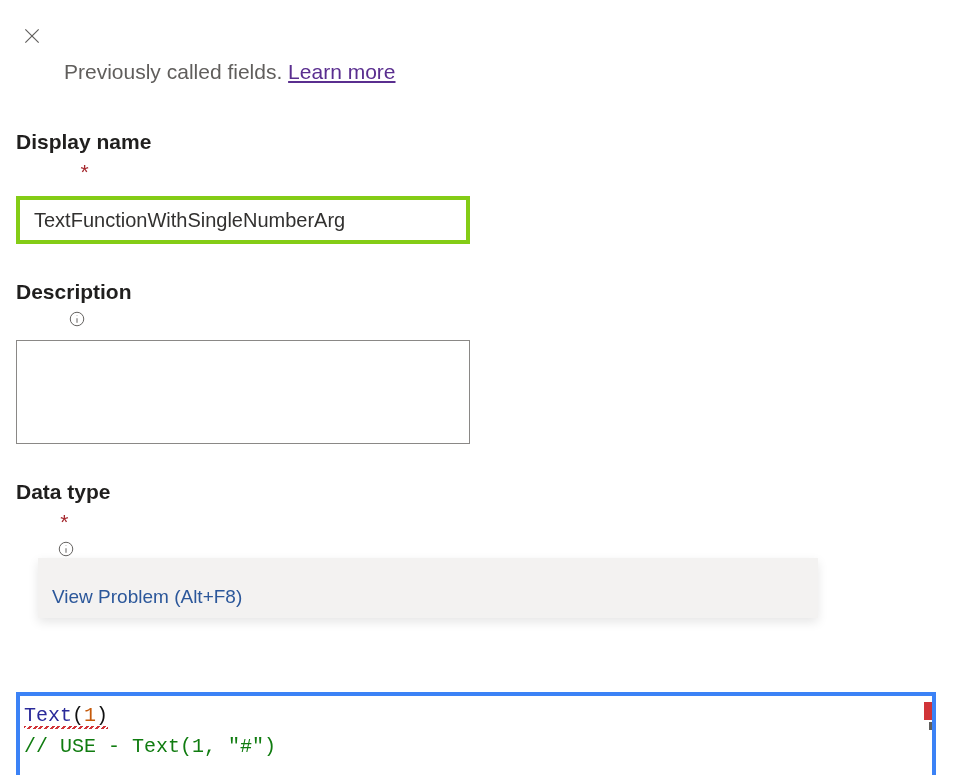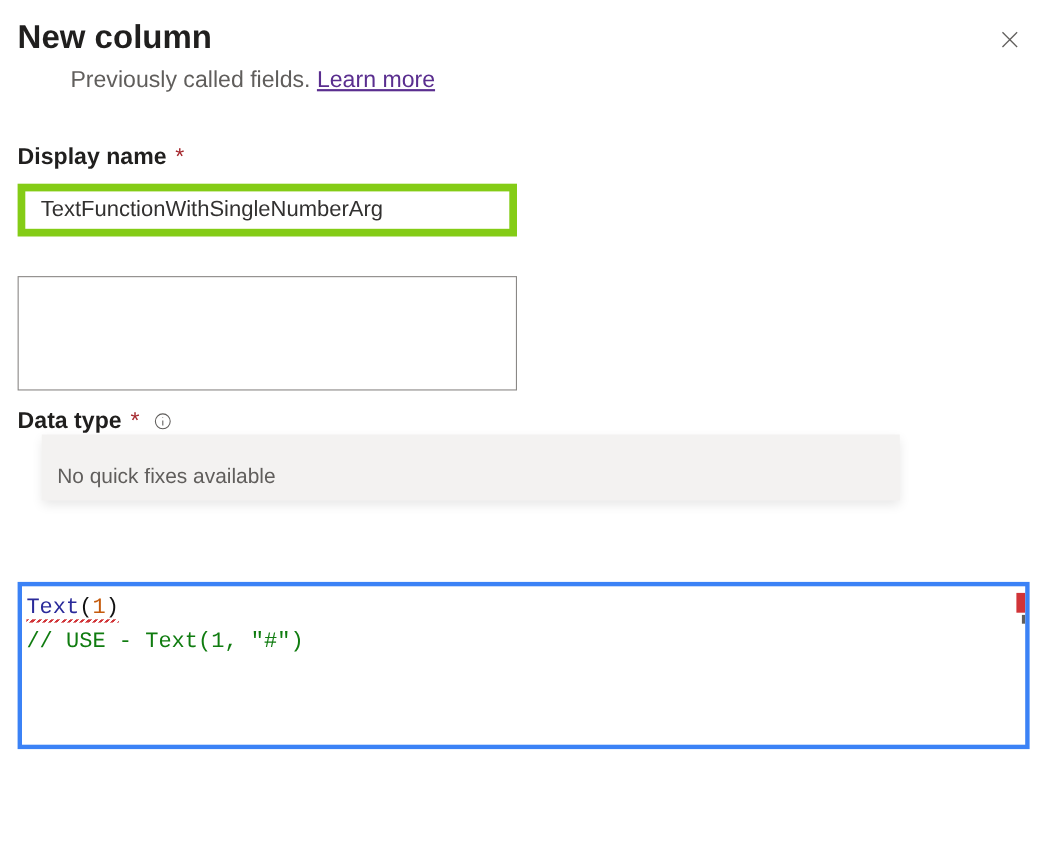--- a/index.html
+++ b/index.html
@@ -49,29 +49,30 @@
       color: #5a2e8f;
       text-decoration: underline;
     }
     .field-group {
       margin-top: 46px;
     }
     .field-group.desc {
       margin-top: 36px;
     }
     .field-group.datatype {
-      margin-top: 16px;
+      margin-top: 36px;
     }
     .field-label {
       font-size: 21px;
       font-weight: 600;
       color: #201f1e;
       display: inline-flex;
       align-items: center;
       gap: 6px;
+      flex-direction: column;
     }
     .required-star {
       color: #a4262c;
       font-weight: 400;
       margin-left: 2px;
     }
     .info-icon {
       display: inline-flex;
       align-items: center;
       justify-content: center;
@@ -80,21 +81,21 @@
     }
     .info-icon svg {
       width: 18px;
       height: 18px;
     }
     .text-input {
       display: block;
       margin-top: 12px;
       width: 454px;
       height: 48px;
-      border: 7px solid #84cc16;
+      border: 4px solid #84cc16;
       font-size: 20px;
       padding: 0 14px;
       font-family: inherit;
       color: #323130;
       outline: none;
     }
     .textarea-input {
       display: block;
       margin-top: 12px;
       width: 454px;
@@ -189,21 +190,20 @@
       top: 26px;
       width: 3px;
       height: 8px;
       background: #605e5c;
     }
   </style>
 </head>
 <body>
 
 <div class="header-row">
-  <h1 class="panel-title">New column</h1>
   <button class="close-btn">
     <span>
       <svg viewBox="0 0 24 24" stroke="currentColor" stroke-width="1.4" fill="none">
         <line x1="4" y1="4" x2="20" y2="20"></line>
         <line x1="20" y1="4" x2="4" y2="20"></line>
       </svg>
     </span>
   </button>
 </div>
 
@@ -213,41 +213,51 @@
 
 <div class="field-group">
   <label class="field-label">
     <span>Display name</span>
     <span class="required-star">*</span>
   </label>
   <input type="text" class="text-input" value="TextFunctionWithSingleNumberArg" style="">
 </div>
 
 <div class="field-group desc">
+  <label class="field-label">
+    <span>Description</span>
+    <span class="info-icon">
+      <svg viewBox="0 0 24 24" fill="none" stroke="currentColor" stroke-width="1.3">
+        <circle cx="12" cy="12" r="9"></circle>
+        <line x1="12" y1="11" x2="12" y2="17"></line>
+        <circle cx="12" cy="7.5" r="0.6" fill="currentColor" stroke="none"></circle>
+      </svg>
+    </span>
+  </label>
   <textarea class="textarea-input" style=""></textarea>
 </div>
 
 <div class="field-group datatype">
   <label class="field-label">
     <span>Data type</span>
     <span class="required-star">*</span>
     <span class="info-icon">
       <svg viewBox="0 0 24 24" fill="none" stroke="currentColor" stroke-width="1.3">
         <circle cx="12" cy="12" r="9"></circle>
         <line x1="12" y1="11" x2="12" y2="17"></line>
         <circle cx="12" cy="7.5" r="0.6" fill="currentColor" stroke="none"></circle>
       </svg>
     </span>
   </label>
 </div>
 
 <div class="tooltip-wrapper">
   <div class="tooltip-box">
     <div class="tooltip-actions">
-      <span class="no-fixes">No quick fixes available</span>
+      <span class="view-problem">View Problem (Alt+F8)</span>
     </div>
   </div>
 </div>
 
 <div class="formula-editor">
   <div class="formula-line1">
     <span class="squiggly"><span class="func-name">Text</span><span class="paren">(</span><span class="num">1</span><span class="paren">)</span></span>
   </div>
   <div class="comment">// USE - Text(1, "#")</div>
   <div class="right-marker"></div>

